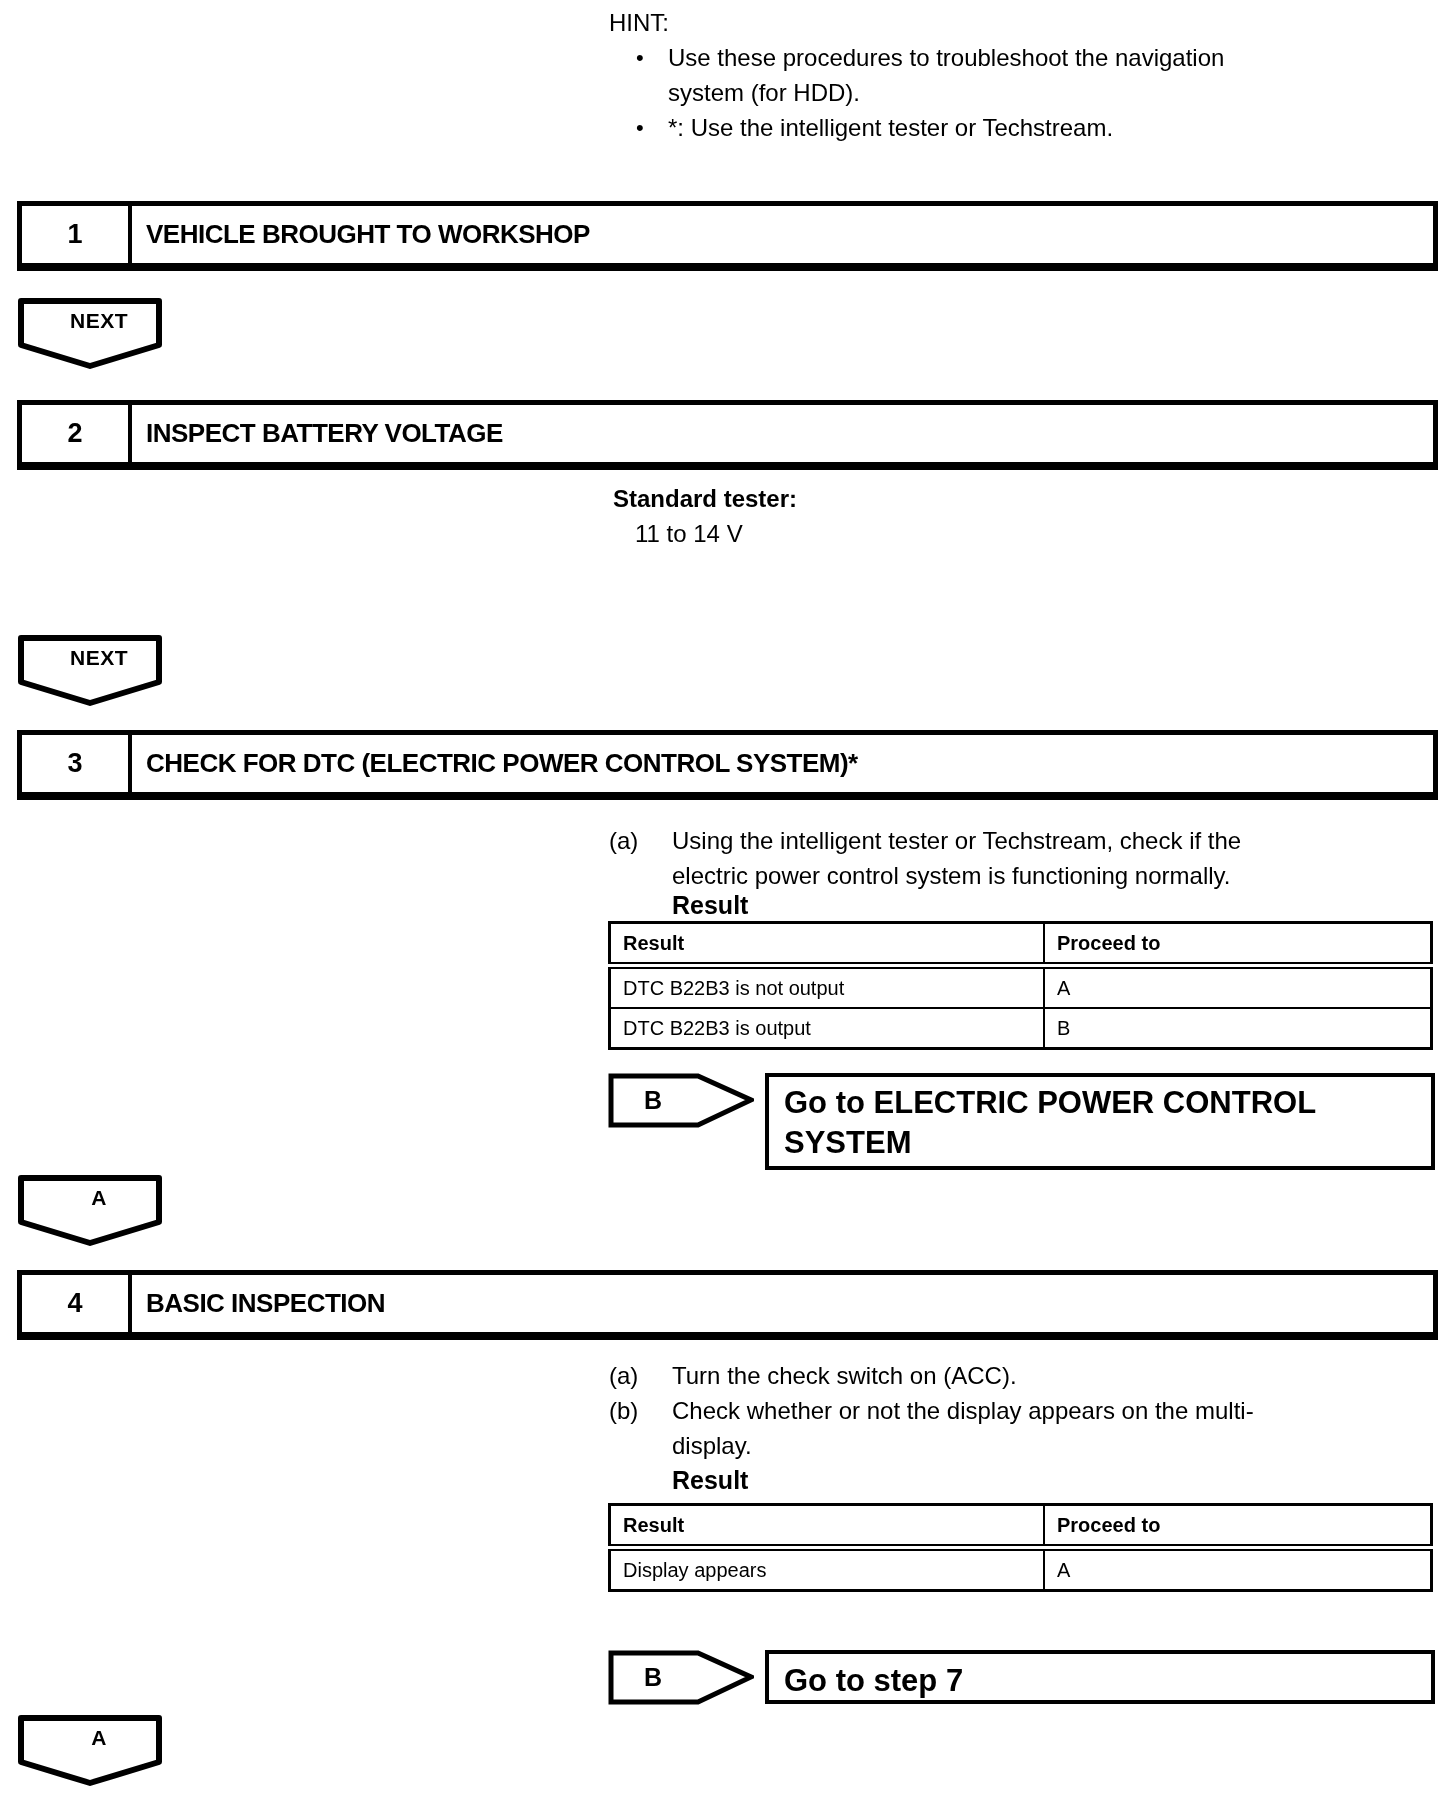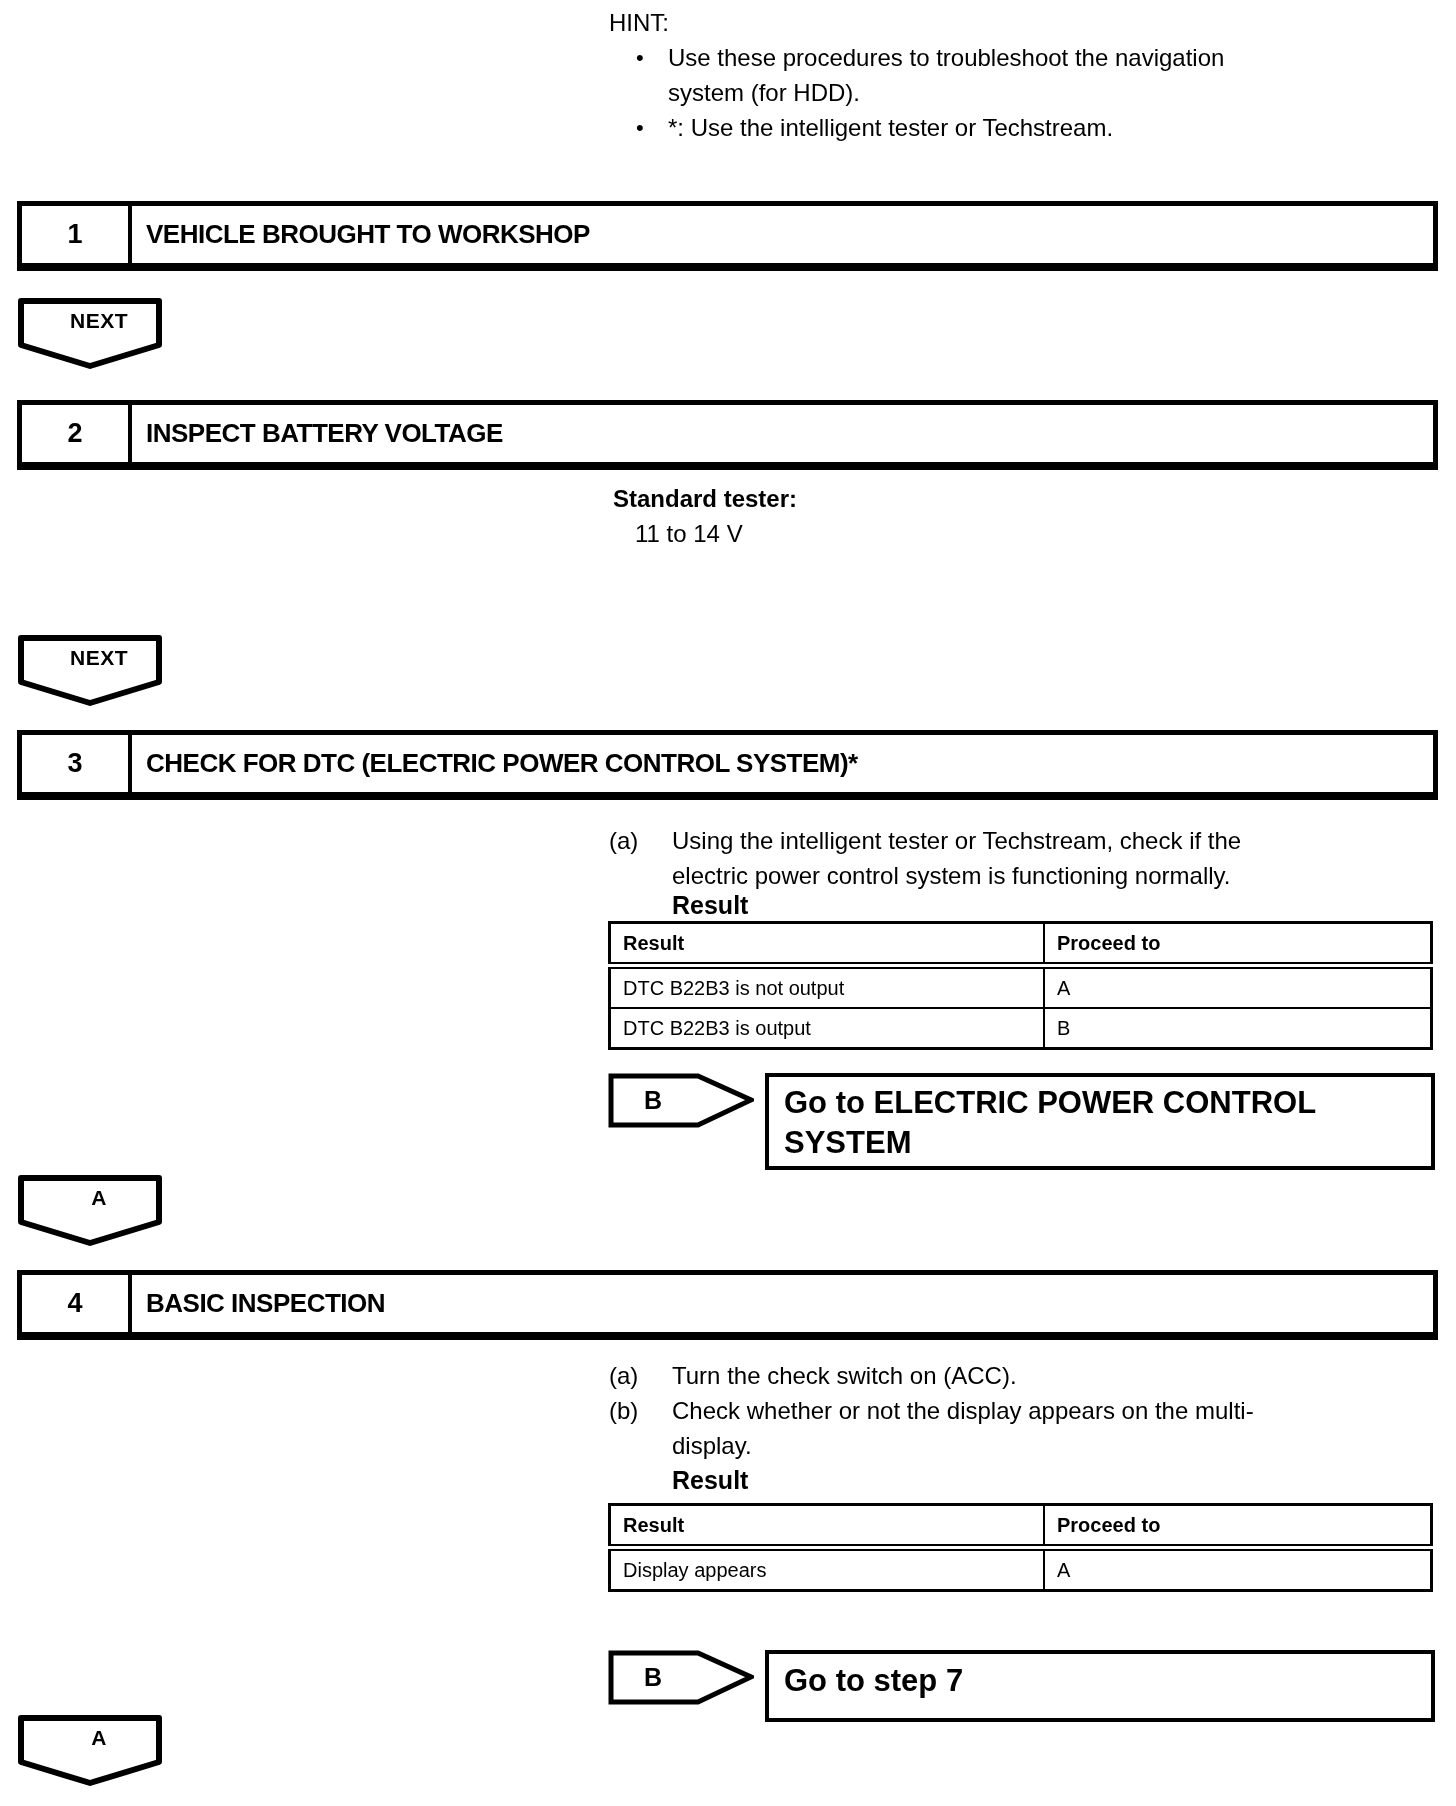--- a/index.html
+++ b/index.html
@@ -78,21 +78,21 @@
     line-height:55px;text-align:center;
     font-weight:bold;font-size:25px;
   }
   .goto-box{
     box-sizing:border-box;margin-left:11px;
     width:670px;border:4px solid #000;background:#fff;
     font-weight:bold;font-size:31px;line-height:40px;
     padding:6px 0 0 15px;
   }
   .goto-tall{height:97px;}
-  .goto-short{height:72px;padding:0 0 0 15px;line-height:54px;}
+  .goto-short{height:54px;padding:0 0 0 15px;line-height:54px;}
   .goto-text{display:inline-block;width:560px;}
 </style>
 </head>
 <body>
 
 <div class="page">
 
   <section class="hint">
     <div class="hint-label">HINT:</div>
     <div class="bullet-row">

